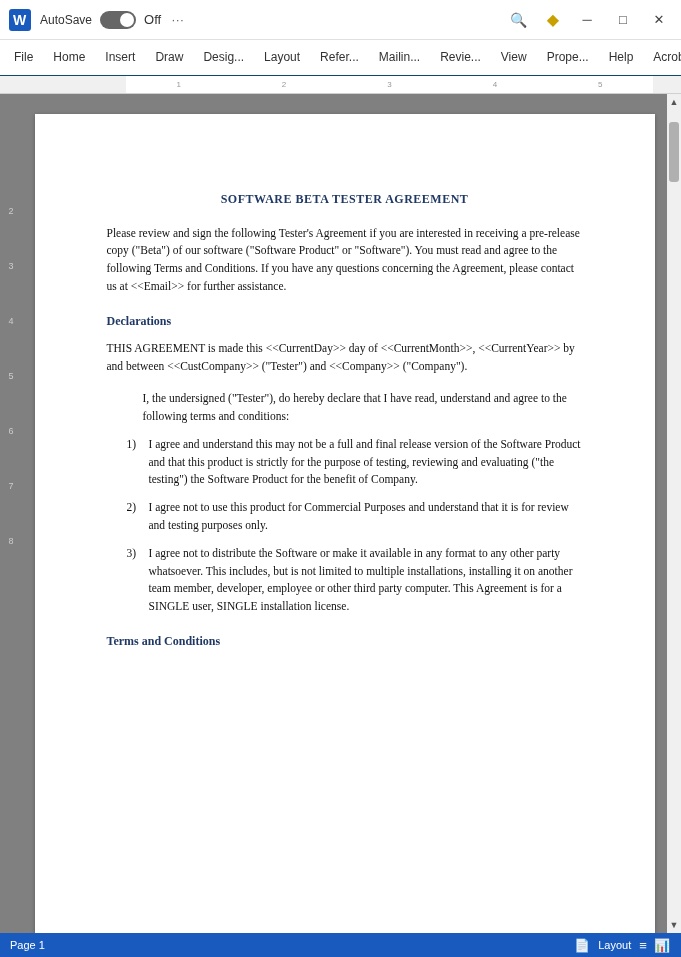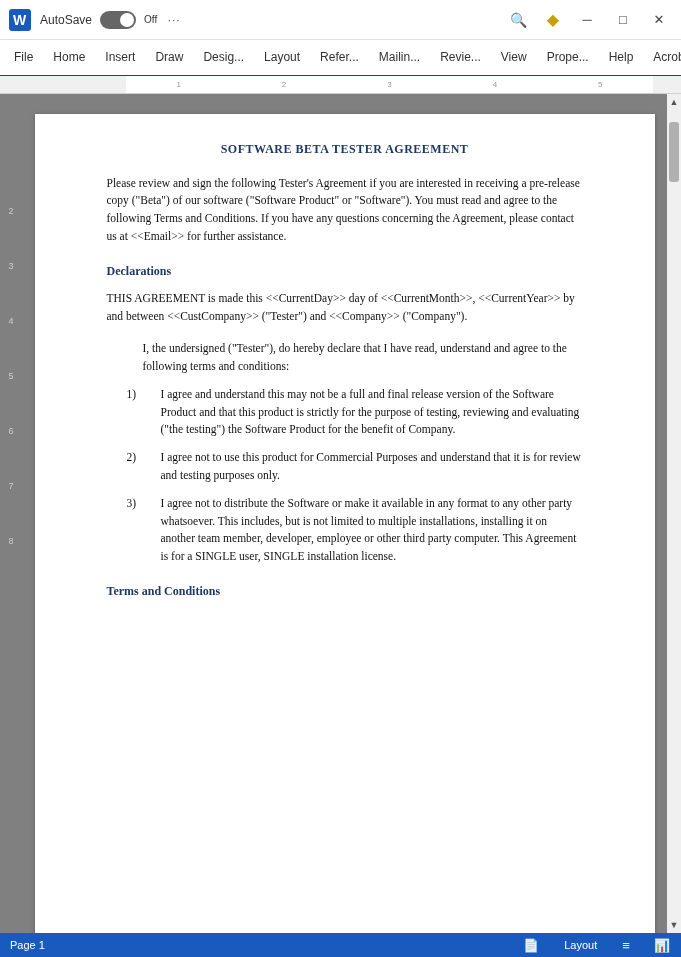--- a/index.html
+++ b/index.html
@@ -46,21 +46,21 @@
       position: relative;
     }
     .autosave-toggle-knob {
       width: 14px;
       height: 14px;
       background: white;
       border-radius: 50%;
       margin-left: auto;
     }
     .autosave-off {
-      font-size: 10px;
+      font-size: 13px;
       color: #333;
     }
     .title-bar-dots {
       font-size: 13px;
       color: #666;
       margin-left: 2px;
     }
     .title-bar-spacer { flex: 1; }
     .title-bar-search {
       width: 28px;
@@ -205,21 +205,21 @@
       overflow-y: auto;
       display: flex;
       flex-direction: column;
       align-items: center;
       padding: 20px 0;
     }
     .page {
       background: white;
       width: 620px;
       min-height: 820px;
-      padding: 26px 72px 52px 72px;
+      padding: 76px 72px 52px 72px;
       box-shadow: 0 1px 4px rgba(0,0,0,0.3);
       font-family: 'Times New Roman', serif;
       font-size: 11.5px;
       line-height: 1.55;
       color: #111;
     }
 
     .doc-title {
       text-align: center;
       font-weight: bold;
@@ -248,21 +248,20 @@
       align-items: flex-start;
       margin-bottom: 10px;
     }
     .list-num {
       min-width: 22px;
       font-size: 11.5px;
       padding-top: 0;
     }
     .list-text {
       flex: 1;
-      margin-left: 12px;
     }
     .sub-section-title {
       font-weight: bold;
       color: #1f3864;
       margin: 14px 0 6px 0;
     }
     .doc-indent {
       margin-left: 36px;
       margin-bottom: 10px;
     }
@@ -272,21 +271,21 @@
       color: #555;
     }
 
     
     .status-bar {
       height: 24px;
       background: #185abd;
       display: flex;
       align-items: center;
       padding: 0 10px;
-      gap: 25px;
+      gap: 8px;
       color: white;
       font-size: 11px;
       flex-shrink: 0;
     }
     .status-item {
       display: flex;
       align-items: center;
       gap: 4px;
     }
     .status-spacer { flex: 1; }

